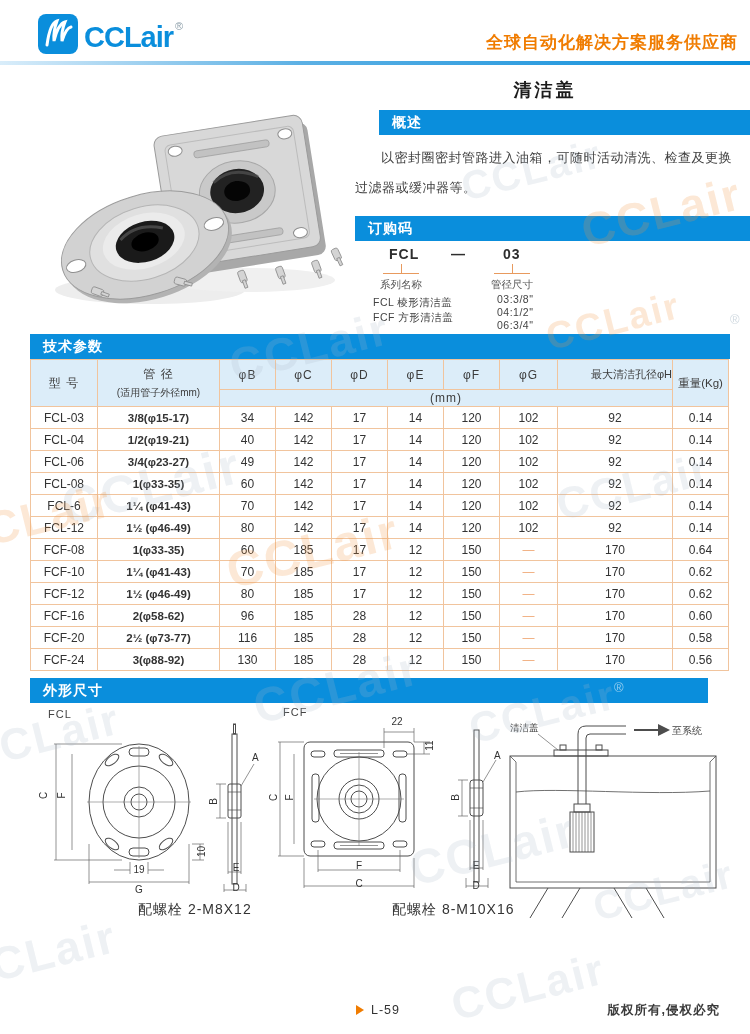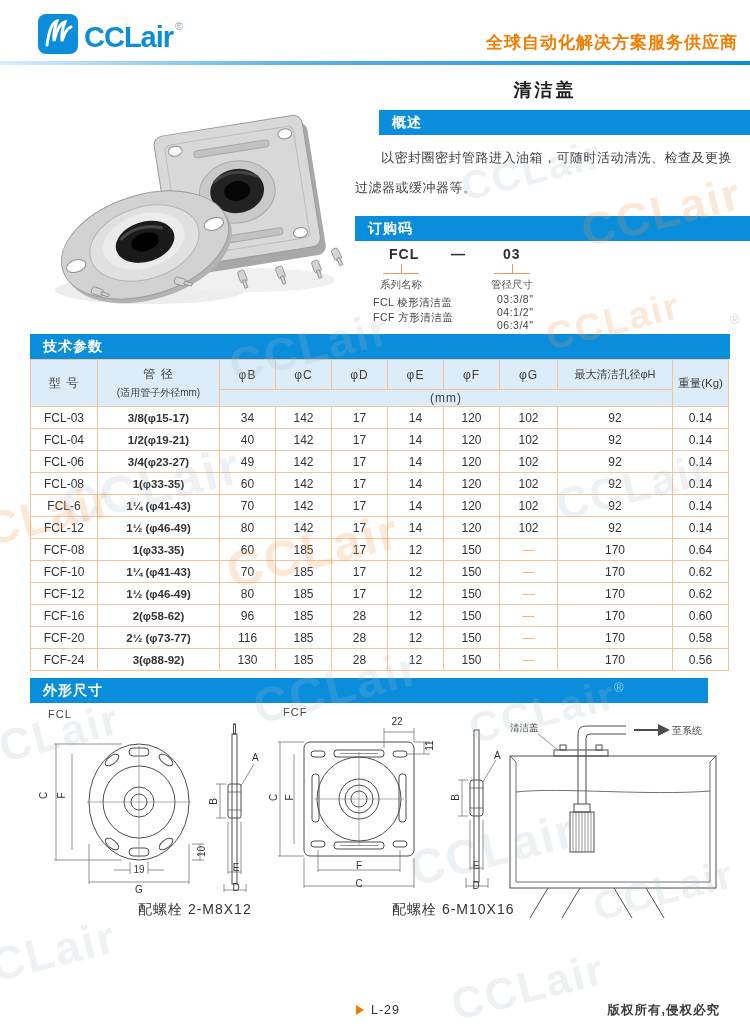--- a/index.html
+++ b/index.html
@@ -36,21 +36,21 @@
   .oc-label{font-size:10.5px;color:#555;}
   .oc-opt{font-size:10.5px;color:#444;letter-spacing:0.5px;}
   
   .spec-table{position:absolute;left:30px;top:359px;width:698px;border-collapse:collapse;
               table-layout:fixed;z-index:2;background:transparent;}
   .spec-table th,.spec-table td{border:1px solid #f1c49d;padding:0;}
   .spec-table thead th{background:#dcedf9;font-weight:normal;color:#3c3c3c;font-size:12px;letter-spacing:1px;}
   .spec-table thead tr.hrow1{height:30px;}
   .spec-table thead tr.hrow2{height:17px;}
   .hrow2 th{font-size:10.5px;letter-spacing:0;}
-  .th-hole{font-size:11px !important;letter-spacing:0 !important;}
+  .th-hole{font-size:11px !important;letter-spacing:0 !important;text-align:right;}
   .th-wt{font-size:11.5px !important;letter-spacing:0 !important;}
   .pipe-sub{font-size:10px;letter-spacing:0;margin-top:3px;}
   .spec-table tbody td{height:21px;text-align:center;font-size:12px;color:#333;background:#fff;}
   .spec-table td.col-pipe{font-size:11.5px;font-weight:bold;}
   .spec-table td.dash{color:#f0aa78;}
   
   .diag-label{position:absolute;font-size:11px;color:#444;z-index:2;letter-spacing:1px;}
   .dlabel{position:absolute;font-size:10px;color:#333;z-index:4;text-align:center;}
   .rot{transform:rotate(-90deg);}
   .diag-svg{position:absolute;z-index:2;}
@@ -492,21 +492,21 @@
       <line x1="18" y1="148" x2="31" y2="148"></line>
       <line x1="14" y1="158" x2="14" y2="168"></line>
       <line x1="36" y1="158" x2="36" y2="168"></line>
       <line x1="14" y1="166" x2="36" y2="166"></line>
     </g>
   </svg>
   <span class="dlabel" style="left:494px;top:750px;">A</span>
   <span class="dlabel rot" style="left:452px;top:792px;">B</span>
   <span class="dlabel" style="left:466px;top:860px;width:20px;">E</span>
   <span class="dlabel" style="left:466px;top:880px;width:20px;">D</span>
-  <span class="bolt-note" style="left:392px;top:901px;">配螺栓 6-M10X16</span>
+  <span class="bolt-note" style="left:392px;top:901px;">配螺栓 8-M10X16</span>
 
   <svg class="diag-svg" style="left:498px;top:712px;" width="232" height="215" viewBox="0 0 232 215" fill="none" stroke="#4d4d4d" stroke-width="1">
     <line x1="40" y1="22" x2="60" y2="38" stroke-width="0.7" stroke="#666"></line>
 
     <path d="M80 44 L80 22 Q80 14 88 14 L128 14"></path>
     <path d="M88 44 L88 26 Q88 22 92 22 L128 22"></path>
 
     <line x1="136" y1="18" x2="160" y2="18" stroke-width="2"></line>
     <polygon points="160,12 172,18 160,24" fill="#4d4d4d" stroke="none"></polygon>
 
@@ -535,17 +535,17 @@
     <line x1="50" y1="176" x2="32" y2="206"></line>
     <line x1="82" y1="176" x2="64" y2="206"></line>
     <line x1="148" y1="176" x2="166" y2="206"></line>
     <line x1="116" y1="176" x2="134" y2="206"></line>
   </svg>
   <span class="tank-label" style="left:510px;top:722px;">清洁盖</span>
   <span class="tank-label" style="left:672px;top:724px;font-size:10px;">至系统</span>
 
   <div class="page-num">
     <span class="tri"></span>
-    <span class="page-num-text">L-29</span>
+    <span class="page-num-text">L-59</span>
   </div>
   <div class="copyright">版权所有,侵权必究</div>
 
 </div>
 
 </body></html>

